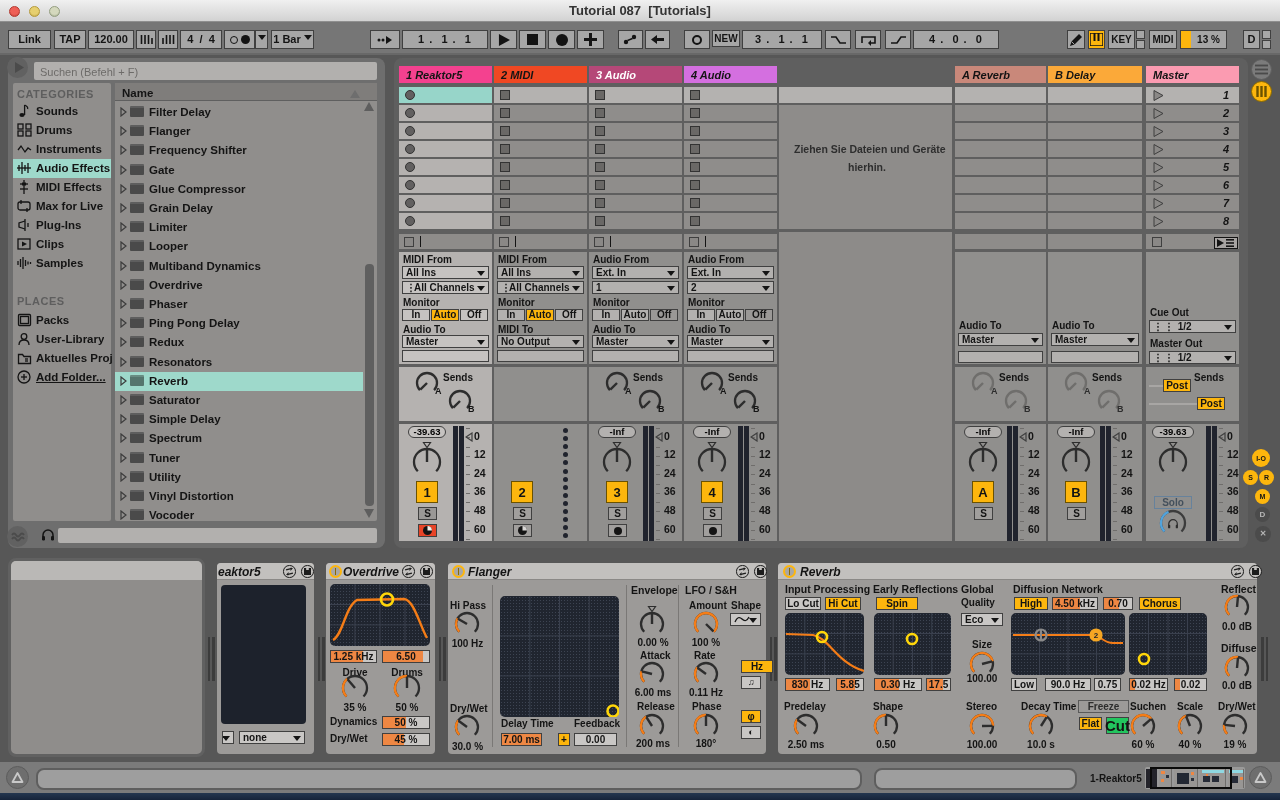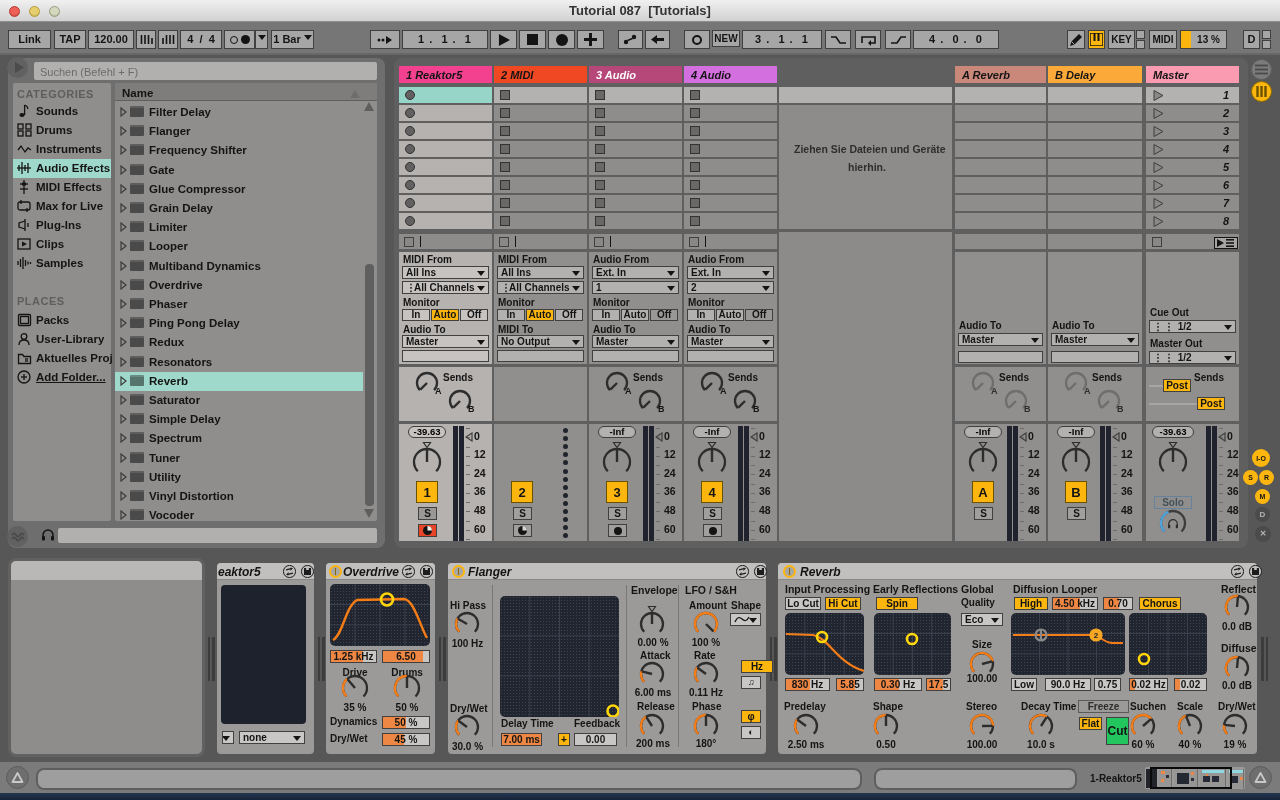--- a/index.html
+++ b/index.html
@@ -1114,21 +1114,21 @@
 <div class="a" style="left:1249px;top:565px;width:12.5px;height:12.5px;border-radius:50%;border:1.4px solid #1d1d1d;background:#c2c0be"></div>
 <svg class="a" style="left:1251.8px;top:567.8px" width="7" height="7" viewBox="0 0 7 7">
     <path d="M0 0h7v7h-7z M2.2 0v2h2.6v-2z" fill="#1d1d1d" fill-rule="evenodd"></path>
     <rect x="2.6" y="0.4" width="1.4" height="1.2" fill="#c2c0be"></rect>
   </svg>
 <div class="a" style="left:783px;top:565.0px;width:13px;height:13px;border-radius:50%;background:#a9a7a5;border:2.6px solid #fdb60d"></div>
 <div class="a" style="left:788.6px;top:568.0px;width:1.8px;height:7px;background:#8a6a00"></div>
 <div class="a lb" style="left:785px;top:584px;font-size:10.5px;color:#141414;font-weight:bold;">Input Processing</div>
 <div class="a lb" style="left:873px;top:584px;font-size:10.5px;color:#141414;font-weight:bold;">Early Reflections</div>
 <div class="a lb" style="left:961px;top:584px;font-size:10.5px;color:#141414;font-weight:bold;">Global</div>
-<div class="a lb" style="left:1013px;top:584px;font-size:10.5px;color:#141414;font-weight:bold;">Diffusion Looper</div>
+<div class="a lb" style="left:1013px;top:584px;font-size:10.5px;color:#141414;font-weight:bold;">Diffusion Network</div>
 <div class="a lb" style="left:1221px;top:584px;font-size:10.5px;color:#141414;font-weight:bold;">Reflect</div>
 <div class="a bt" style="left:785px;top:597px;width:36px;height:13px;background:#c9c7c5;font-size:10px;color:#141414;border:1px solid #404040;">Lo Cut</div>
 <div class="a bt" style="left:825px;top:597px;width:36px;height:13px;background:#fdb60d;font-size:10px;color:#141414;border:1px solid #404040;">Hi Cut</div>
 <div class="a bt" style="left:876px;top:597px;width:42px;height:13px;background:#fdb60d;font-size:10px;color:#141414;border:1px solid #404040;">Spin</div>
 <div class="a lb" style="left:961px;top:597px;font-size:10px;color:#141414;font-weight:bold;">Quality</div>
 <div class="a bt" style="left:1014px;top:597px;width:34px;height:13px;background:#fdb60d;font-size:10px;color:#141414;border:1px solid #404040;">High</div>
 <div class="a" style="left:1052px;top:597px;width:46px;height:13px;background:#c9c7c5;border:1px solid #404040"></div>
 <div class="a" style="left:1053px;top:598px;width:27.28px;height:11px;background:#ee8743"></div>
 <div class="a lb" style="left:1052px;top:598.0px;font-size:10px;color:#141414;font-weight:bold;width:46px;text-align:center;">4.50 kHz</div>
 <div class="a" style="left:1103px;top:597px;width:30px;height:13px;background:#c9c7c5;border:1px solid #404040"></div>
@@ -1250,21 +1250,21 @@
 <div class="a lb" style="left:962px;top:739px;font-size:10px;color:#141414;font-weight:bold;width:40px;text-align:center;">100.00</div>
 <div class="a lb" style="left:1021px;top:701px;font-size:10px;color:#141414;font-weight:bold;">Decay Time</div>
 <svg class="a" style="left:1022.0px;top:707.0px" width="38" height="38" viewBox="-19.0 -19.0 38 38">
     <path d="M-7.78 7.78A11 11 0 1 1 7.78 7.78" stroke="#2d2d2d" stroke-width="2.3" fill="none"></path>
     <path d="M-7.78 7.78A11 11 0 0 1 5.89 -9.29" stroke="#f57d17" stroke-width="2.3" fill="none"></path>
     <line x1="0" y1="0" x2="5.63" y2="-8.87" stroke="#2d2d2d" stroke-width="2.4"></line>
   </svg>
 <div class="a lb" style="left:1022px;top:739px;font-size:10px;color:#141414;font-weight:bold;width:38px;text-align:center;">10.0 s</div>
 <div class="a bt" style="left:1078px;top:700px;width:51px;height:13px;background:#9c9a98;font-size:10px;color:#2d2d2d;border:1px solid #5a5a5a;">Freeze</div>
 <div class="a bt" style="left:1079px;top:717px;width:23px;height:13px;background:#fdb60d;font-size:10px;color:#141414;border:1px solid #404040;">Flat</div>
-<div class="a bt" style="left:1106px;top:717px;width:23px;height:28px;background:#22c55e;font-size:12px;color:#141414;border:1px solid #404040;">Cut</div>
+<div class="a bt" style="left:1106px;top:717px;width:23px;height:17px;background:#22c55e;font-size:15px;color:#141414;border:1px solid #404040;">Cut</div>
 <div class="a lb" style="left:1130px;top:701px;font-size:10px;color:#141414;font-weight:bold;">Suchen</div>
 <svg class="a" style="left:1124.0px;top:707.0px" width="38" height="38" viewBox="-19.0 -19.0 38 38">
     <path d="M-7.78 7.78A11 11 0 1 1 7.78 7.78" stroke="#2d2d2d" stroke-width="2.3" fill="none"></path>
     <path d="M-7.78 7.78A11 11 0 1 1 8.25 -7.27" stroke="#f57d17" stroke-width="2.3" fill="none"></path>
     <line x1="0" y1="0" x2="7.88" y2="-6.94" stroke="#2d2d2d" stroke-width="2.4"></line>
   </svg>
 <div class="a lb" style="left:1125px;top:739px;font-size:10px;color:#141414;font-weight:bold;width:36px;text-align:center;">60 %</div>
 <div class="a lb" style="left:1177px;top:701px;font-size:10px;color:#141414;font-weight:bold;">Scale</div>
 <svg class="a" style="left:1171.0px;top:707.0px" width="38" height="38" viewBox="-19.0 -19.0 38 38">
     <path d="M-7.78 7.78A11 11 0 1 1 7.78 7.78" stroke="#2d2d2d" stroke-width="2.3" fill="none"></path>

